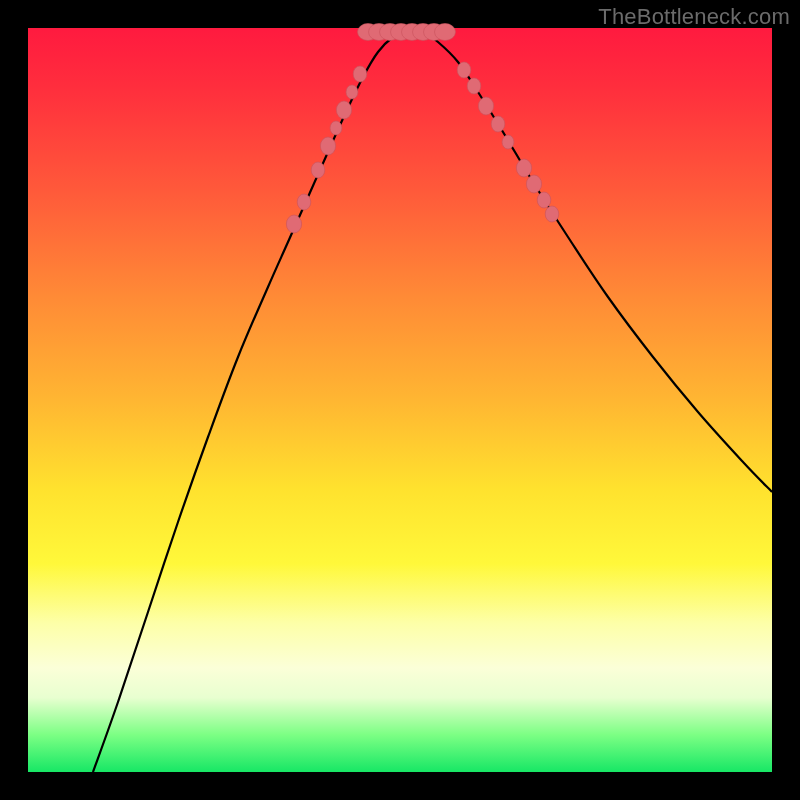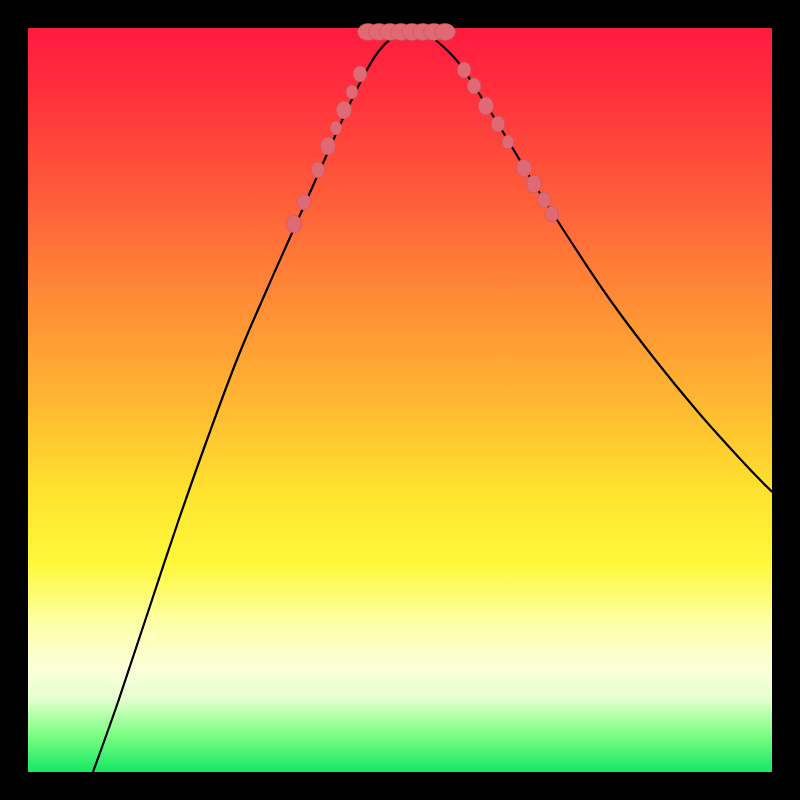--- a/index.html
+++ b/index.html
@@ -69,20 +69,21 @@
   .marker-big {
     fill: #e06a74;
     stroke: #c9525d;
     stroke-width: 0.6;
   }
 </style>
 </head>
 <body>
 
 <div class="outer">
+  <div class="watermark">TheBottleneck.com</div>
   <div class="plot">
     <svg viewBox="0 0 744 744">
       <path id="curve-path" class="curve" d="M 65 744 C 69.5 731.4, 80.1 702.8, 90 674 C 99.9 645.2, 109.2 616.4, 120 584 C 130.8 551.6, 139.2 525.5, 150 494 C 160.8 462.5, 169.2 438.7, 180 409 C 190.8 379.3, 199.2 356, 210 329 C 220.8 302, 231 279.7, 240 259 C 249 238.3, 252.8 230.2, 260 214 C 267.2 197.8, 272.8 185.2, 280 169 C 287.2 152.8, 293.16 139.3, 300 124 C 306.84 108.7, 311.7 97.5, 318 84 C 324.3 70.5, 329.24 59.8, 335 49 C 340.76 38.2, 344.6 31.2, 350 24 C 355.4 16.8, 359.6 12.96, 365 9 C 370.4 5.04, 374.6 2.9, 380 2 C 385.4 1.1, 389.6 1.8399999999999999, 395 4 C 400.4 6.16, 403.7 8.600000000000001, 410 14 C 416.3 19.4, 422.8 25, 430 34 C 437.2 43, 441.9 51.4, 450 64 C 458.1 76.6, 465.1 87.8, 475 104 C 484.9 120.2, 493.3 135.1, 505 154 C 516.7 172.9, 526.5 188.3, 540 209 C 553.5 229.7, 564.7 247.4, 580 269 C 595.3 290.6, 608.8 308.3, 625 329 C 641.2 349.7, 653.8 365.1, 670 384 C 686.2 402.9, 701.68 419.6, 715 434 C 728.32 448.4, 738.78 458.6, 744 464"></path>
       <g id="markers-left">
           <ellipse cx="266" cy="196" rx="7.6499999999999995" ry="9" class="marker"></ellipse>
           <ellipse cx="276" cy="174" rx="6.8" ry="8" class="marker"></ellipse>
           <ellipse cx="290" cy="142" rx="6.8" ry="8" class="marker"></ellipse>
           <ellipse cx="300" cy="118" rx="7.6499999999999995" ry="9" class="marker"></ellipse>
           <ellipse cx="308" cy="100" rx="5.95" ry="7" class="marker"></ellipse>
           <ellipse cx="316" cy="82" rx="7.6499999999999995" ry="9" class="marker"></ellipse>

